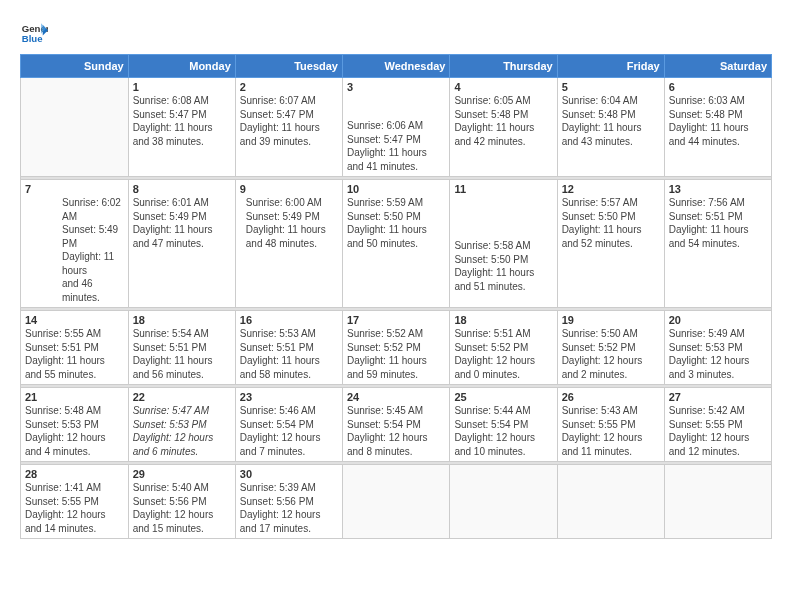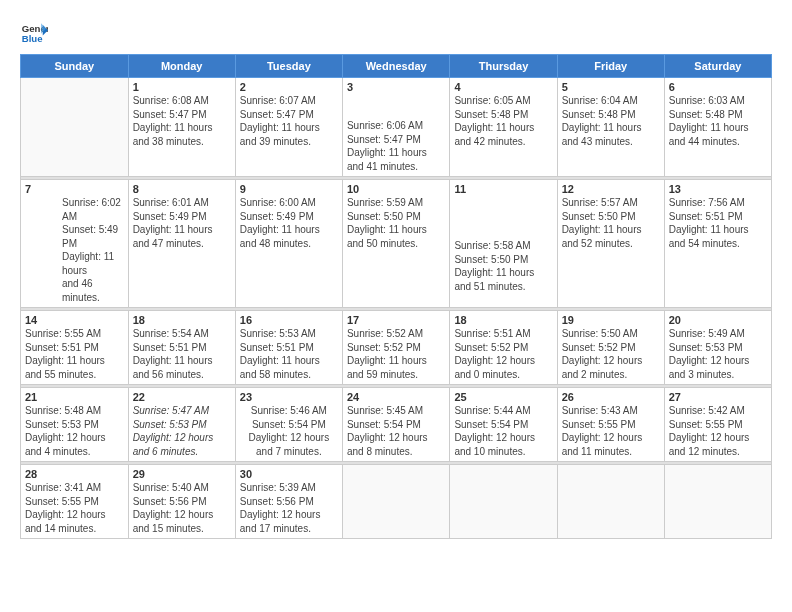--- a/index.html
+++ b/index.html
@@ -45,21 +45,21 @@
     }
     .calendar {
       width: 100%;
       border-collapse: collapse;
       font-size: 10px;
     }
     .calendar th {
       background: #3a7bc8;
       color: #fff;
       padding: 5px 4px;
-      text-align: center;
+      text-align: right;
       font-size: 11px;
       font-weight: bold;
       border: 1px solid #5a9ae0;
     }
     .calendar td {
       border: 1px solid #ccc;
       vertical-align: top;
       padding: 3px 4px;
       width: 108px;
       min-height: 70px;
@@ -175,21 +175,21 @@
           </td>
           <td>
             <span class="day-num">8</span>
             <div class="day-info" style="white-space: pre-line;">Sunrise: 6:01 AM
 Sunset: 5:49 PM
 Daylight: 11 hours
 and 47 minutes.</div>
           </td>
           <td>
             <span class="day-num">9</span>
-            <div class="day-info" style="white-space: pre-line;">Sunrise: 6:00 AM
+            <div class="day-info" style="white-space: pre-line; margin-left: 6px;">Sunrise: 6:00 AM
 Sunset: 5:49 PM
 Daylight: 11 hours
 and 48 minutes.</div>
           </td>
           <td>
             <span class="day-num">10</span>
             <div class="day-info" style="white-space: pre-line;">Sunrise: 5:59 AM
 Sunset: 5:50 PM
 Daylight: 11 hours
 and 50 minutes.</div>
@@ -283,21 +283,21 @@
           </td>
           <td>
             <span class="day-num">22</span>
             <div class="day-info" style="white-space: pre-line; font-style: italic;">Sunrise: 5:47 AM
 Sunset: 5:53 PM
 Daylight: 12 hours
 and 6 minutes.</div>
           </td>
           <td>
             <span class="day-num">23</span>
-            <div class="day-info" style="white-space: pre-line; text-align: center;">Sunrise: 5:46 AM
+            <div class="day-info" style="white-space: pre-line;">Sunrise: 5:46 AM
 Sunset: 5:54 PM
 Daylight: 12 hours
 and 7 minutes.</div>
           </td>
           <td>
             <span class="day-num">24</span>
             <div class="day-info" style="white-space: pre-line;">Sunrise: 5:45 AM
 Sunset: 5:54 PM
 Daylight: 12 hours
 and 8 minutes.</div>
@@ -323,21 +323,21 @@
 Daylight: 12 hours
 and 12 minutes.</div>
           </td>
         </tr>
         <tr>
           <td colspan="7" style="height: 3px; background: rgb(224, 224, 224); padding: 0px;"></td>
         </tr>
         <tr>
           <td>
             <span class="day-num">28</span>
-            <div class="day-info" style="white-space: pre-line;">Sunrise: 3:41 AM
+            <div class="day-info" style="white-space: pre-line;">Sunrise: 1:41 AM
 Sunset: 5:55 PM
 Daylight: 12 hours
 and 14 minutes.</div>
           </td>
           <td>
             <span class="day-num">29</span>
             <div class="day-info" style="white-space: pre-line;">Sunrise: 5:40 AM
 Sunset: 5:56 PM
 Daylight: 12 hours
 and 15 minutes.</div>

